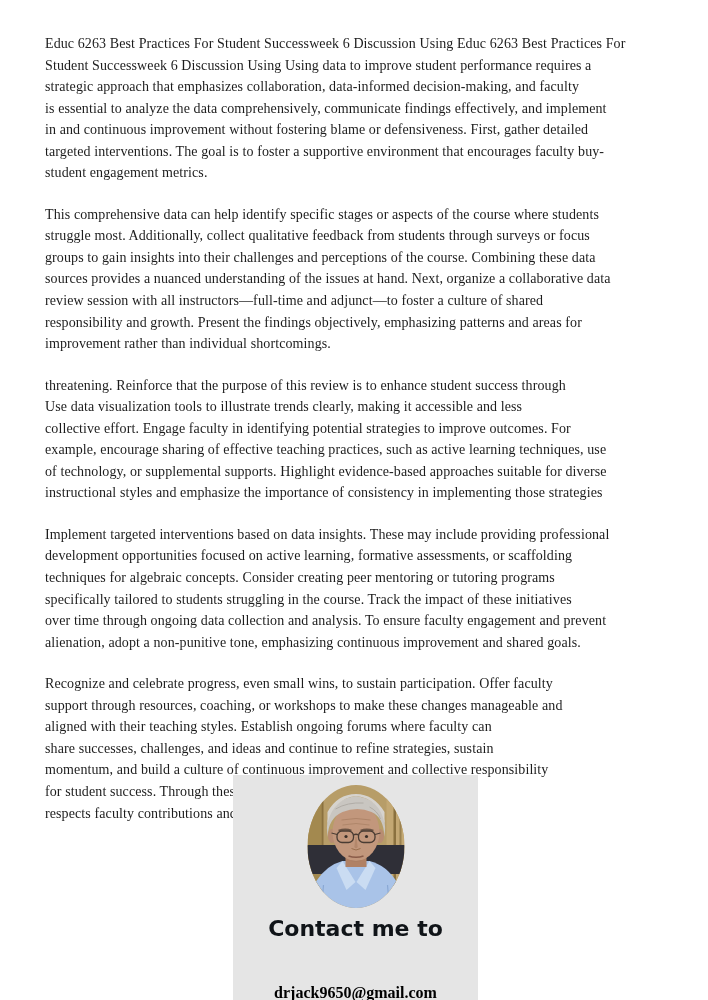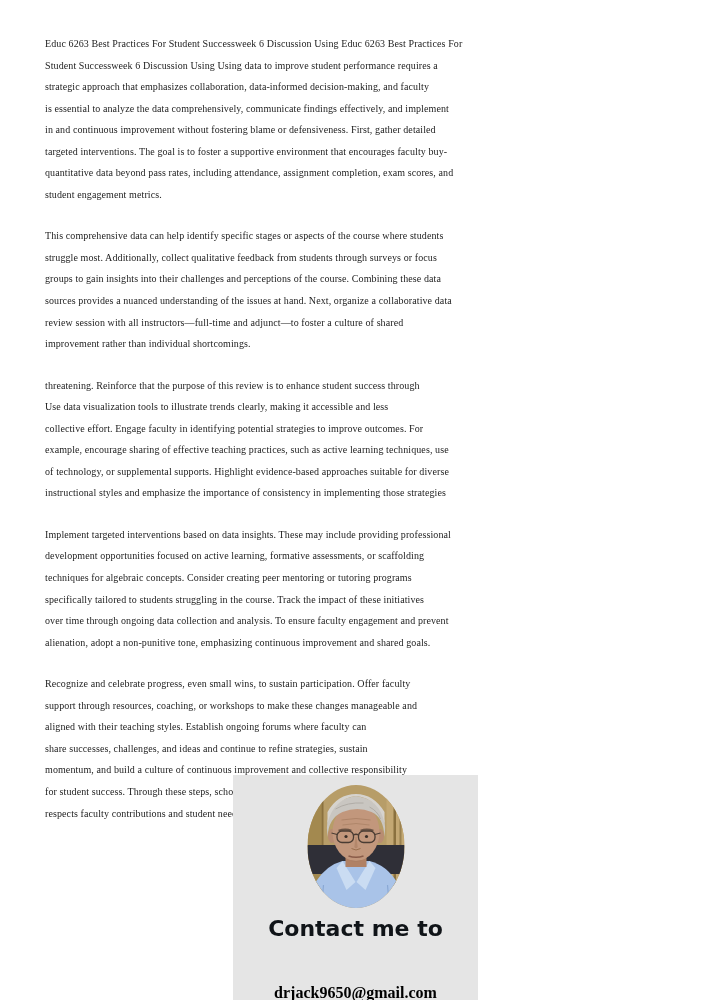--- a/index.html
+++ b/index.html
@@ -5,21 +5,21 @@
   * { margin:0; padding:0; box-sizing:border-box; }
   html,body { width:708px; height:1000px; background:#ffffff; overflow:hidden; }
   body { position:relative; font-family:"Liberation Serif","DejaVu Serif",serif; }
 
   .doc {
     position:absolute; left:45px; top:33px; width:618px;
     color:#1c1c1c;
   }
   .paragraph { margin-bottom:20px; }
   .text-line {
-    font-size:10px; line-height:21.55px; white-space:nowrap;
+    font-size:14px; line-height:21.55px; white-space:nowrap;
     letter-spacing:0.1px;
   }
 
   .overlay {
     position:absolute; left:233px; top:728px; width:245px; height:249px;
     z-index:10;
   }
   .photo {
     position:absolute; top:10px; left:50%; transform:translateX(-50%);
     width:97px; height:123px;
@@ -41,29 +41,29 @@
 <body style="background: rgb(255, 255, 255);">
 
 <div class="doc" id="doc-body" style="color: rgb(28, 28, 28);">
     <div class="paragraph">
       <div class="text-line">Educ 6263 Best Practices For Student Successweek 6 Discussion Using Educ 6263 Best Practices For</div>
       <div class="text-line">Student Successweek 6 Discussion Using Using data to improve student performance requires a</div>
       <div class="text-line">strategic approach that emphasizes collaboration, data-informed decision-making, and faculty</div>
       <div class="text-line">is essential to analyze the data comprehensively, communicate findings effectively, and implement</div>
       <div class="text-line">in and continuous improvement without fostering blame or defensiveness. First, gather detailed</div>
       <div class="text-line">targeted interventions. The goal is to foster a supportive environment that encourages faculty buy-</div>
-      <div class="text-line">quantitative data beyond pass rates, including attendance, assignment completion, exam scores, and</div>
       <div class="text-line">student engagement metrics.</div>
     </div>
     <div class="paragraph">
       <div class="text-line">This comprehensive data can help identify specific stages or aspects of the course where students</div>
       <div class="text-line">struggle most. Additionally, collect qualitative feedback from students through surveys or focus</div>
       <div class="text-line">groups to gain insights into their challenges and perceptions of the course. Combining these data</div>
       <div class="text-line">sources provides a nuanced understanding of the issues at hand. Next, organize a collaborative data</div>
       <div class="text-line">review session with all instructors—full-time and adjunct—to foster a culture of shared</div>
+      <div class="text-line">responsibility and growth. Present the findings objectively, emphasizing patterns and areas for</div>
       <div class="text-line">improvement rather than individual shortcomings.</div>
     </div>
     <div class="paragraph">
       <div class="text-line">threatening. Reinforce that the purpose of this review is to enhance student success through</div>
       <div class="text-line">Use data visualization tools to illustrate trends clearly, making it accessible and less</div>
       <div class="text-line">collective effort. Engage faculty in identifying potential strategies to improve outcomes. For</div>
       <div class="text-line">example, encourage sharing of effective teaching practices, such as active learning techniques, use</div>
       <div class="text-line">of technology, or supplemental supports. Highlight evidence-based approaches suitable for diverse</div>
       <div class="text-line">instructional styles and emphasize the importance of consistency in implementing those strategies</div>
     </div>

